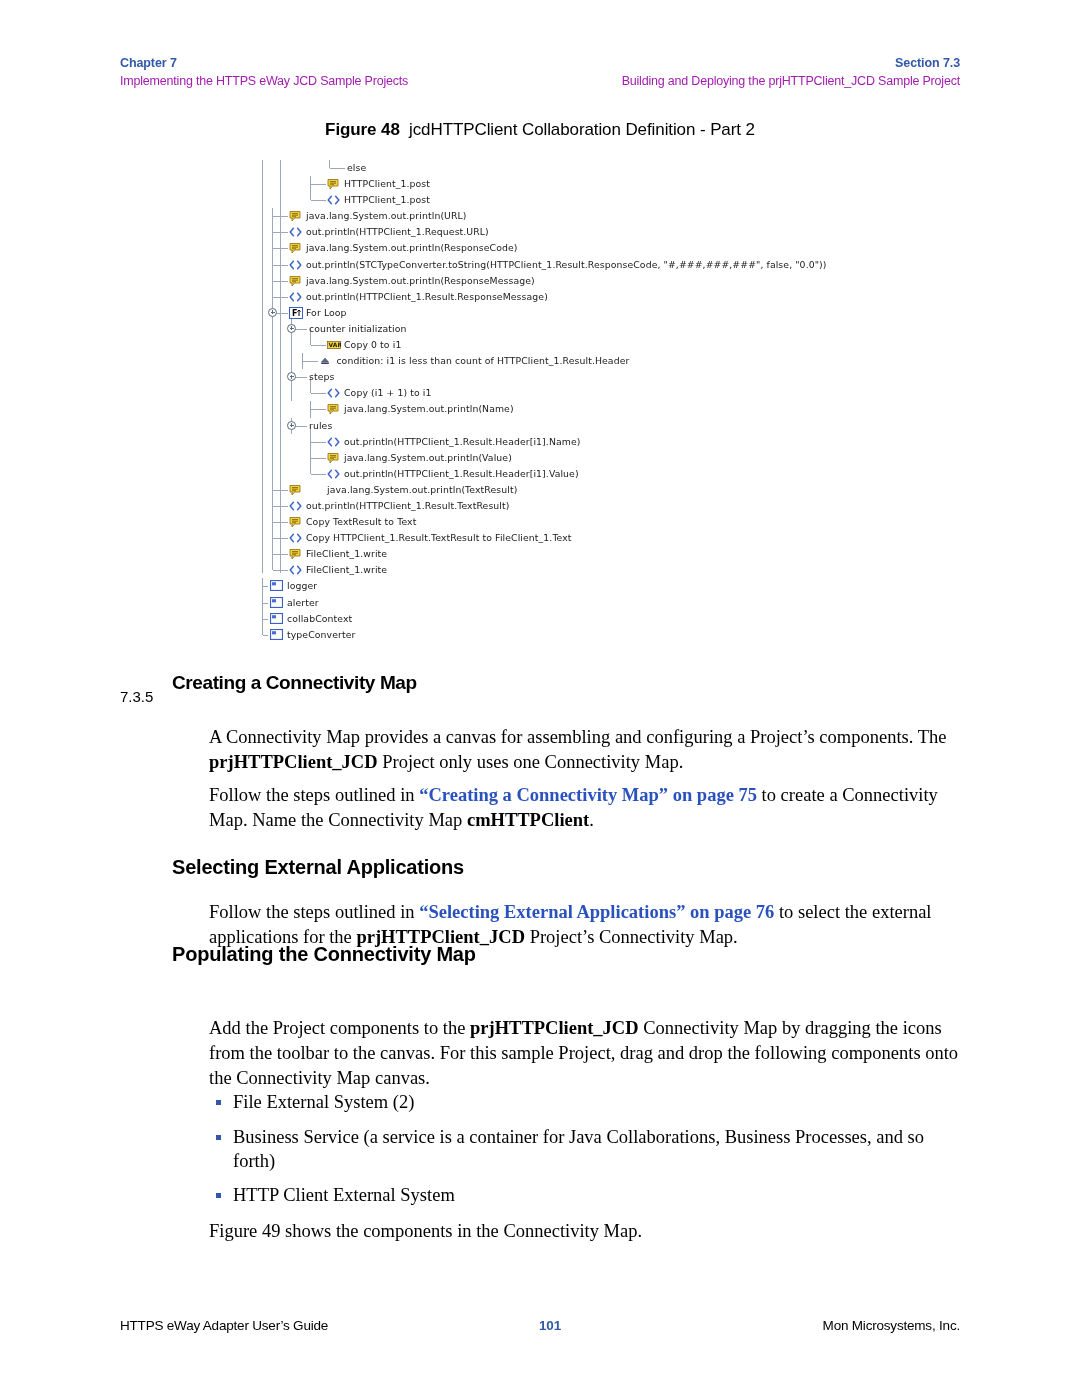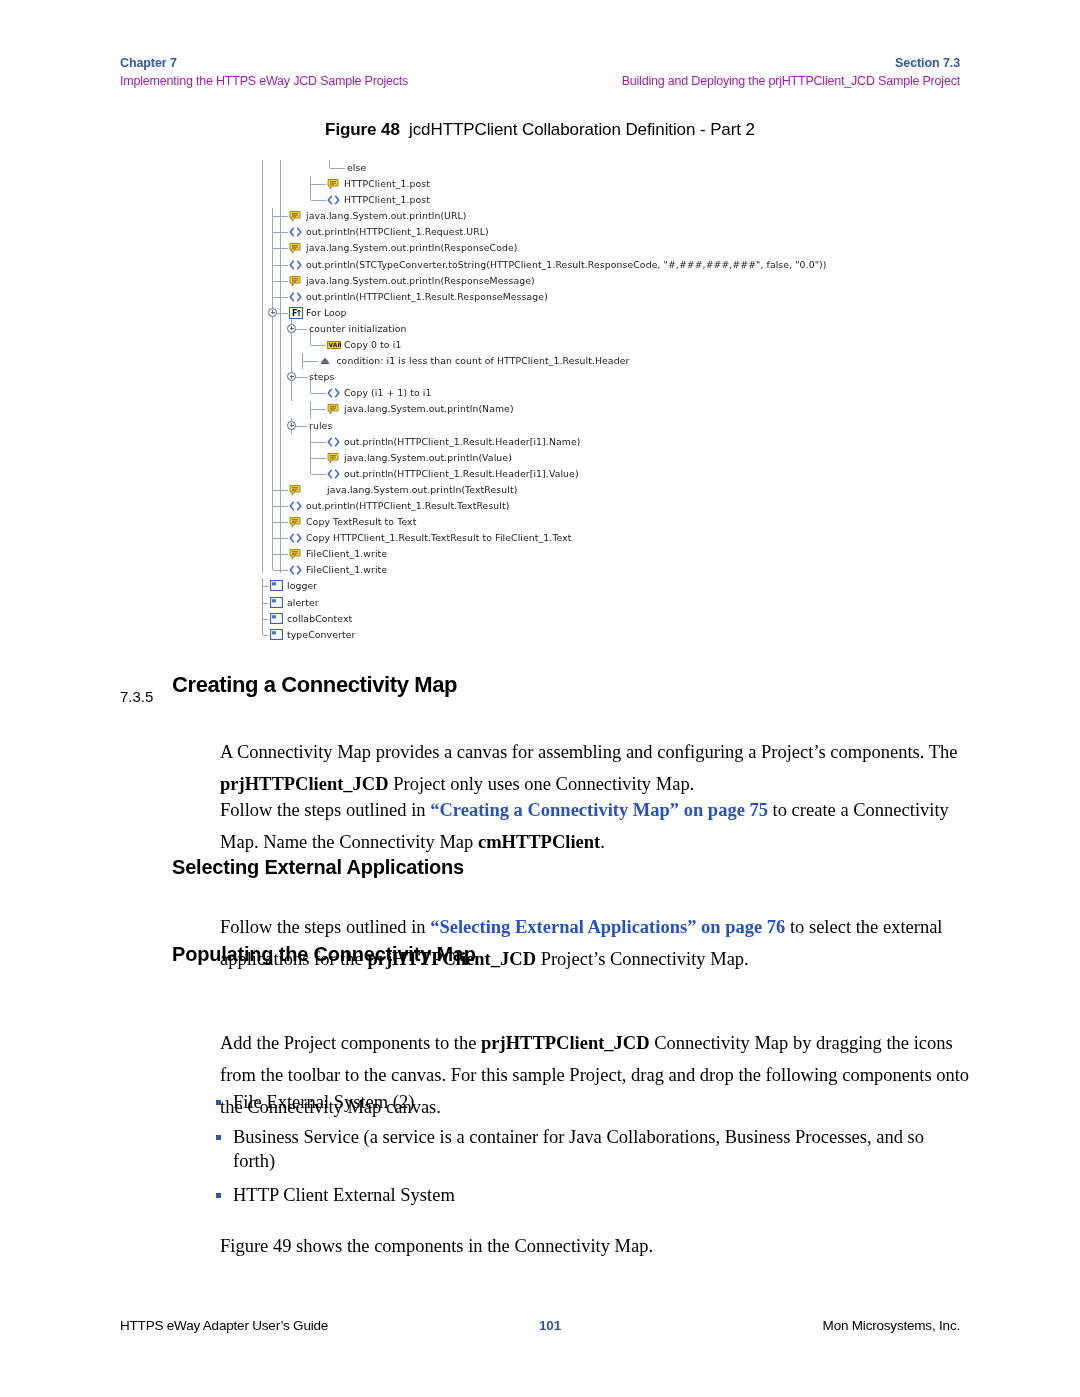--- a/index.html
+++ b/index.html
@@ -134,42 +134,42 @@
     font-family: "Liberation Sans", sans-serif;
     font-size: 15px;
     color: #000;
   }
   h1.sec-title {
     position: absolute;
     left: 172px;
     margin: 0;
     font-family: "Liberation Sans", sans-serif;
     font-weight: bold;
-    font-size: 22px;
+    font-size: 19px;
     letter-spacing: -0.4px;
     color: #000;
   }
   h2.sub-title {
     position: absolute;
     left: 172px;
     margin: 0;
     font-family: "Liberation Sans", sans-serif;
     font-weight: bold;
     font-size: 20px;
     letter-spacing: -0.2px;
     color: #000;
   }
   p.body {
     position: absolute;
     left: 205px;
-    margin: 15px;
+    margin: 4px;
     width: 760px;
     font-family: "Liberation Serif", serif;
     font-size: 18.5px;
-    line-height: 32px;
+    line-height: 25px;
     color: #000;
   }
   .b { font-weight: bold; }
   .xref { color: #2a52be; font-weight: bold; }
 
   ul.bullets {
     position: absolute;
     left: 205px;
     margin: 0;
     padding: 0;

